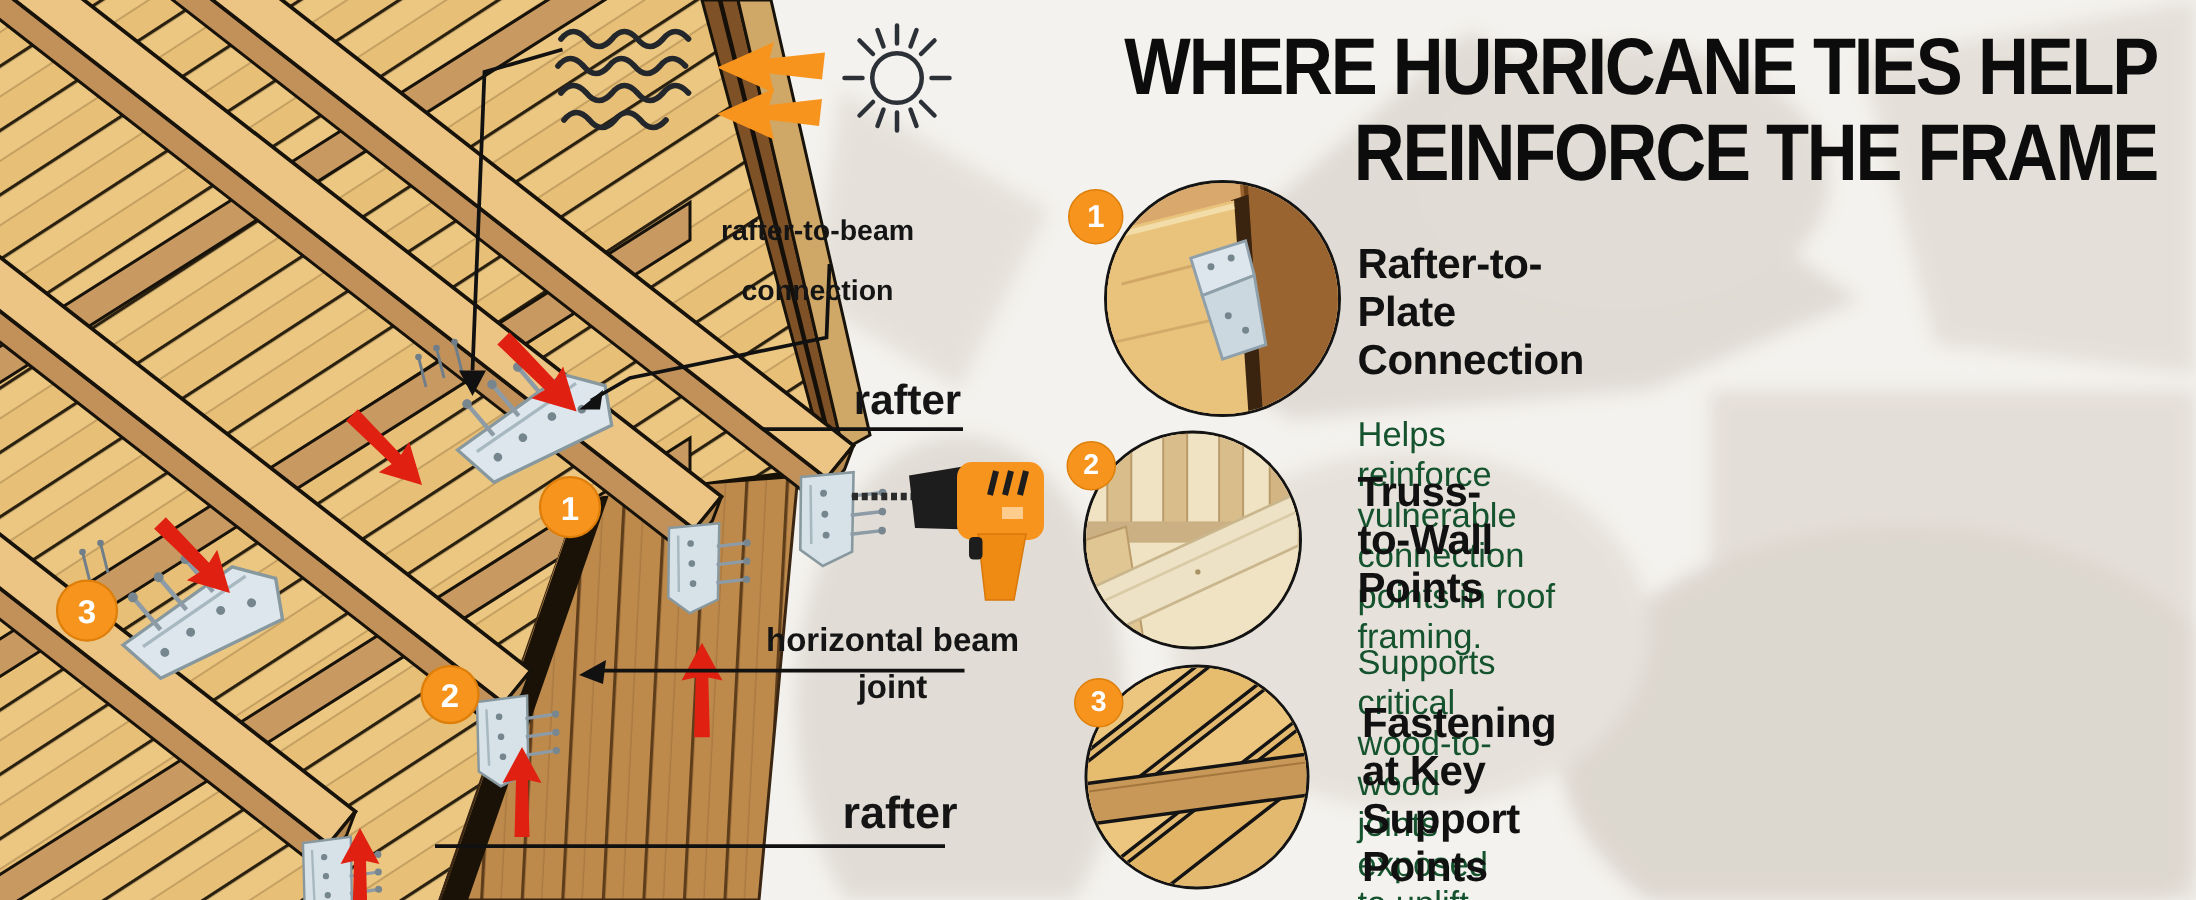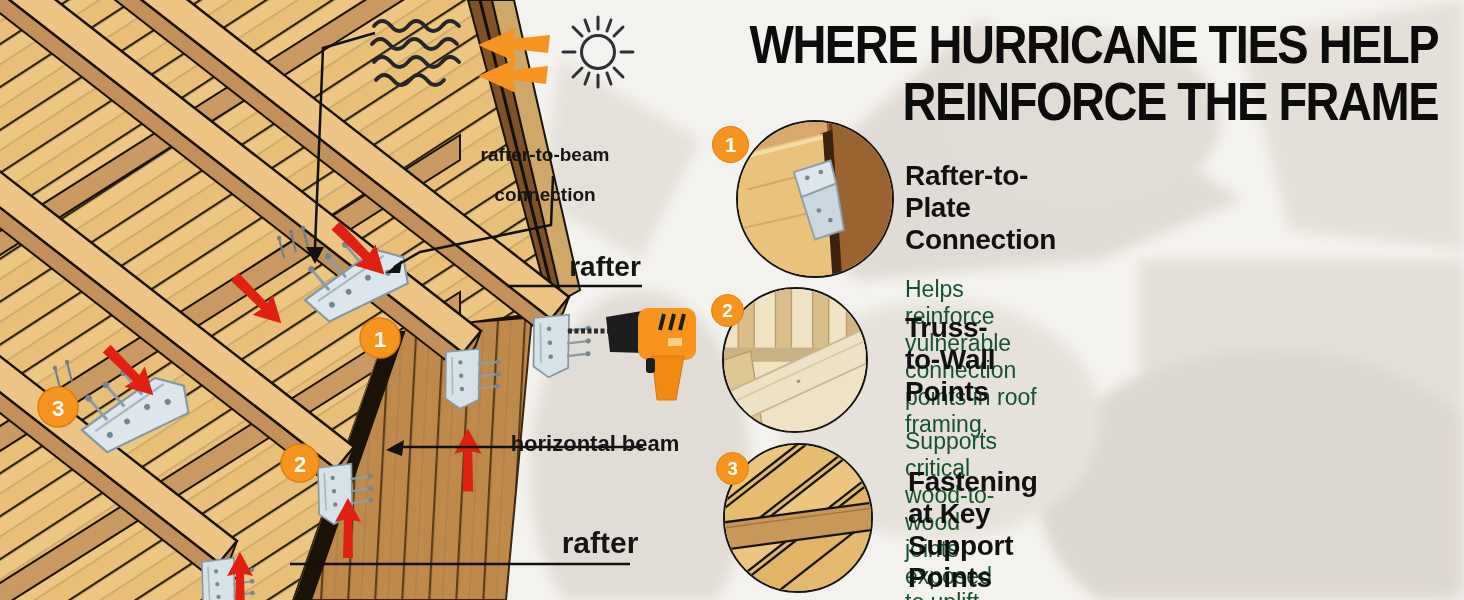--- a/index.html
+++ b/index.html
@@ -7,21 +7,21 @@
     position:relative;width:1464px;height:600px;overflow:hidden;
     background:#F4F2EE;font-family:"Liberation Sans",sans-serif;
   }
   
   .bg-photo{position:absolute;left:0;top:0;z-index:0;filter:blur(6px);opacity:.5;}
   .illus{position:absolute;left:0;top:0;z-index:2;}
   .dlabel{position:absolute;z-index:4;color:#151515;font-weight:bold;text-align:center;line-height:1.1;}
   .dlabel .l2{display:block;margin-top:19px;}
   .lbl-rtb{left:450px;top:145px;width:190px;font-size:19px;}
   .lbl-rafter-top{left:555px;top:252px;width:100px;font-size:28px;}
-  .lbl-hbj{left:500px;top:432px;width:190px;font-size:22px;}
+  .lbl-hbj{left:500px;top:415px;width:190px;font-size:22px;}
   .lbl-hbj .l2{margin-top:7px;}
   .lbl-rafter-bot{left:545px;top:526px;width:110px;font-size:30px;}
   .title{
     position:absolute;top:16px;right:26px;z-index:3;text-align:right;
     font-size:47px;font-weight:800;letter-spacing:-1.5px;line-height:1.07;
     color:#0C0C0C;transform:scaleY(1.14);transform-origin:top right;white-space:nowrap;
   }
   .feature{position:absolute;z-index:3;}
   .photo{
     position:absolute;border-radius:50%;overflow:hidden;
@@ -245,20 +245,21 @@
 
   <div class="dlabel lbl-rtb">
     <span>rafter-to-beam</span>
     <span class="l2">connection</span>
   </div>
   <div class="dlabel lbl-rafter-top">
     <span>rafter</span>
   </div>
   <div class="dlabel lbl-hbj">
     <span>horizontal beam</span>
+    <span class="l2">joint</span>
   </div>
   <div class="dlabel lbl-rafter-bot">
     <span>rafter</span>
   </div>
 
   <div class="title">
     <div>WHERE HURRICANE TIES HELP</div>
     <div>REINFORCE THE FRAME</div>
   </div>
 

